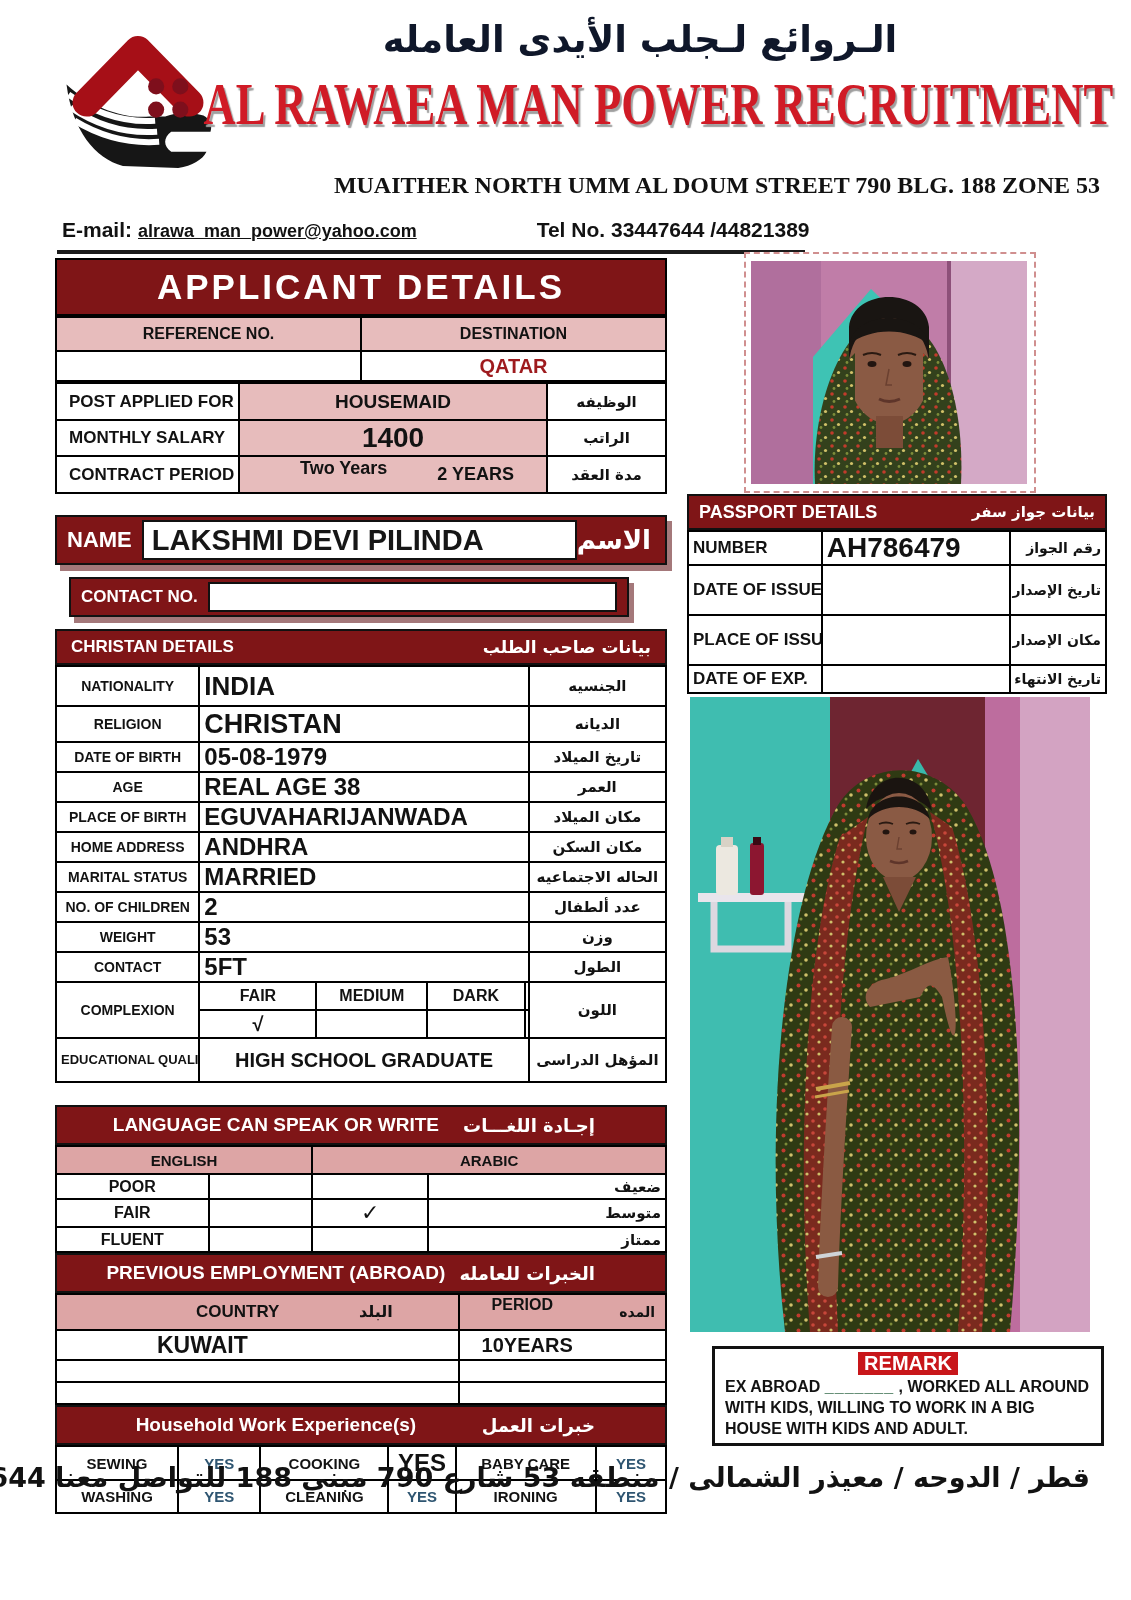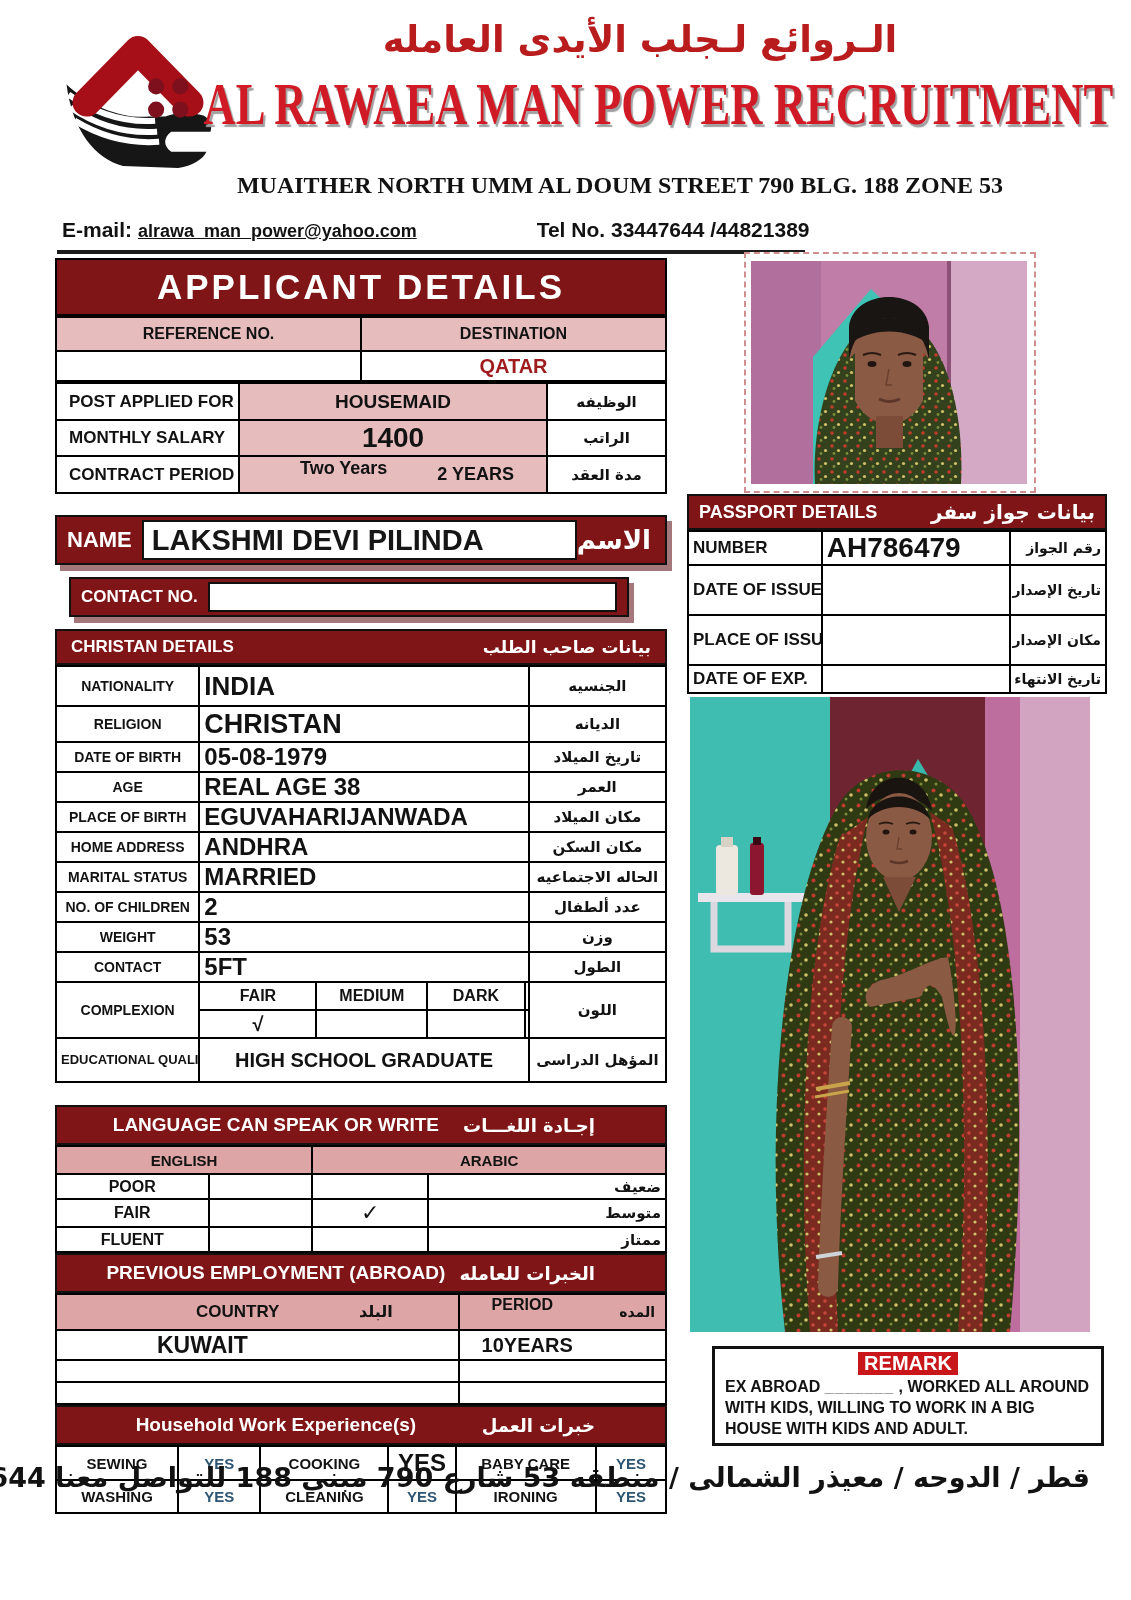--- a/index.html
+++ b/index.html
@@ -15,25 +15,25 @@
   .band{ background:var(--red); color:#fff; }
   table.frm{ border-collapse:collapse; width:100%; table-layout:fixed; }
   .frm td,.frm th{ border:2px solid #000; padding:0 4px; overflow:hidden; white-space:nowrap; vertical-align:middle;}
   .pink{ background:var(--pink1); }
   .pink2{ background:var(--pink2); }
   .c{ text-align:center; }
   .b{ font-weight:bold;margin-left:38px; }
 
   
   .logo{ left:52px; top:26px; width:172px; height:146px; }
-  .arabic-title{ left:240px; top:18px; width:800px; text-align:center; font-size:37px; font-weight:bold; color:#b91c1c;}
+  .arabic-title{ left:240px; top:18px; width:800px; text-align:center; font-size:37px; font-weight:bold; color:#0f172a;}
   .company{ left:190px; top:78px; width:900px; text-align:center; font-family:"Liberation Serif",serif;
             font-weight:bold; font-size:46px; color:var(--titlered); transform:scale(0.97,1.28);
             transform-origin:center; text-shadow:2px 2px 1px #9f9f9f; white-space:nowrap;}
-  .address{ left:140px; top:172px; width:960px; text-align:center; font-family:"Liberation Serif",serif;
+  .address{ left:140px; top:172px; width:960px; text-align:right; font-family:"Liberation Serif",serif;
             font-weight:bold; font-size:24px; white-space:nowrap;}
   .contactline{ left:62px; top:218px; width:1000px; display:flex; align-items:baseline; }
   .email-label{ font-size:21px; font-weight:bold; }
   .email-value{ font-size:18px; font-weight:bold; margin-left:6px;text-decoration:underline; }
   .telno{ font-size:21px; font-weight:bold; margin-left:120px; }
   .topline{ left:57px; top:250px; width:748px; height:4px; background:#1c1c1c; }
 
   
   .leftcol{ left:55px; top:258px; width:612px; }
   .app-title{ height:58px; border:2px solid #000; display:flex; align-items:center; justify-content:center;
@@ -77,21 +77,21 @@
            padding:0 10px; font-size:18px; font-weight:bold;}
   .pp-lbl{ font-size:17px; font-weight:bold; padding-left:6px; white-space:normal; line-height:1.05;}
   .pp-val{ font-size:28px; font-weight:bold; padding-left:8px;}
   .pp-ar{ font-size:14px; font-weight:bold; text-align:right; vertical-align:top; padding-top:2px;}
   .photo2{ left:690px; top:697px; width:400px; height:635px; }
   .remark{ left:712px; top:1346px; width:392px; height:100px; border:3px solid #111; background:#fff;
            padding:3px 10px 0 10px; text-align:center;}
   .remark .rtitle{ display:inline-block; background:var(--remarkred); color:#fff; font-size:20px;
                    font-weight:bold; padding:0 6px; }
   .remark .rtext{ text-align:left; font-size:16px; font-weight:bold; line-height:1.3; margin-top:2px;}
-  .remark .blank{ color:#737373; letter-spacing:1px;}
+  .remark .blank{ color:#14532d; letter-spacing:1px;}
   .footer{ left:40px; top:1462px; width:1050px; text-align:center; font-size:27px; font-weight:bold;
            direction:rtl; white-space:nowrap;}
 </style>
 </head>
 <body>
 
 <div class="page">
 
   <svg class="abs logo" viewBox="0 0 170 145">
     <path d="M14 58 C 38 80 68 92 96 90 L 112 90 C 124 85 138 85 150 89 C 157 93 159 99 157 105 L 118 105 C 110 111 110 119 118 125 L 153 125 C 149 133 139 139 125 141 L 70 139 C 42 131 20 104 14 58 Z" fill="#161616"></path>
@@ -418,21 +418,21 @@
     <path d="M147 94 Q156 90 165 94" stroke="#2a1a12" stroke-width="2" fill="none"></path>
     <path d="M138 108 L135 124 L141 124" stroke="#6b4030" stroke-width="1.5" fill="none"></path>
     <path d="M128 138 Q138 143 149 138" stroke="#5e352a" stroke-width="3" fill="none"></path>
     <path d="M64 223 C 70 160 84 110 104 92 L 104 160 C 92 180 86 200 84 223 Z" fill="url(#fl1)"></path>
     <path d="M210 223 C 206 160 194 110 172 92 L 172 160 C 186 180 192 200 194 223 Z" fill="url(#fl1)"></path>
   </svg>
 
   <div class="abs passport">
     <div class="pp-hdr band">
       <span>PASSPORT DETAILS</span>
-      <span class="ar" style="font-size:20px">بيانات جواز سفر</span>
+      <span class="ar" style="font-size:15px">بيانات جواز سفر</span>
     </div>
     <table class="frm">
       <colgroup>
           <col style="width:32%">
           <col style="width:45%">
           <col style="width:23%">
         </colgroup>
       <tbody>
           <tr class="h34">
         <td class="pp-lbl">NUMBER</td>

